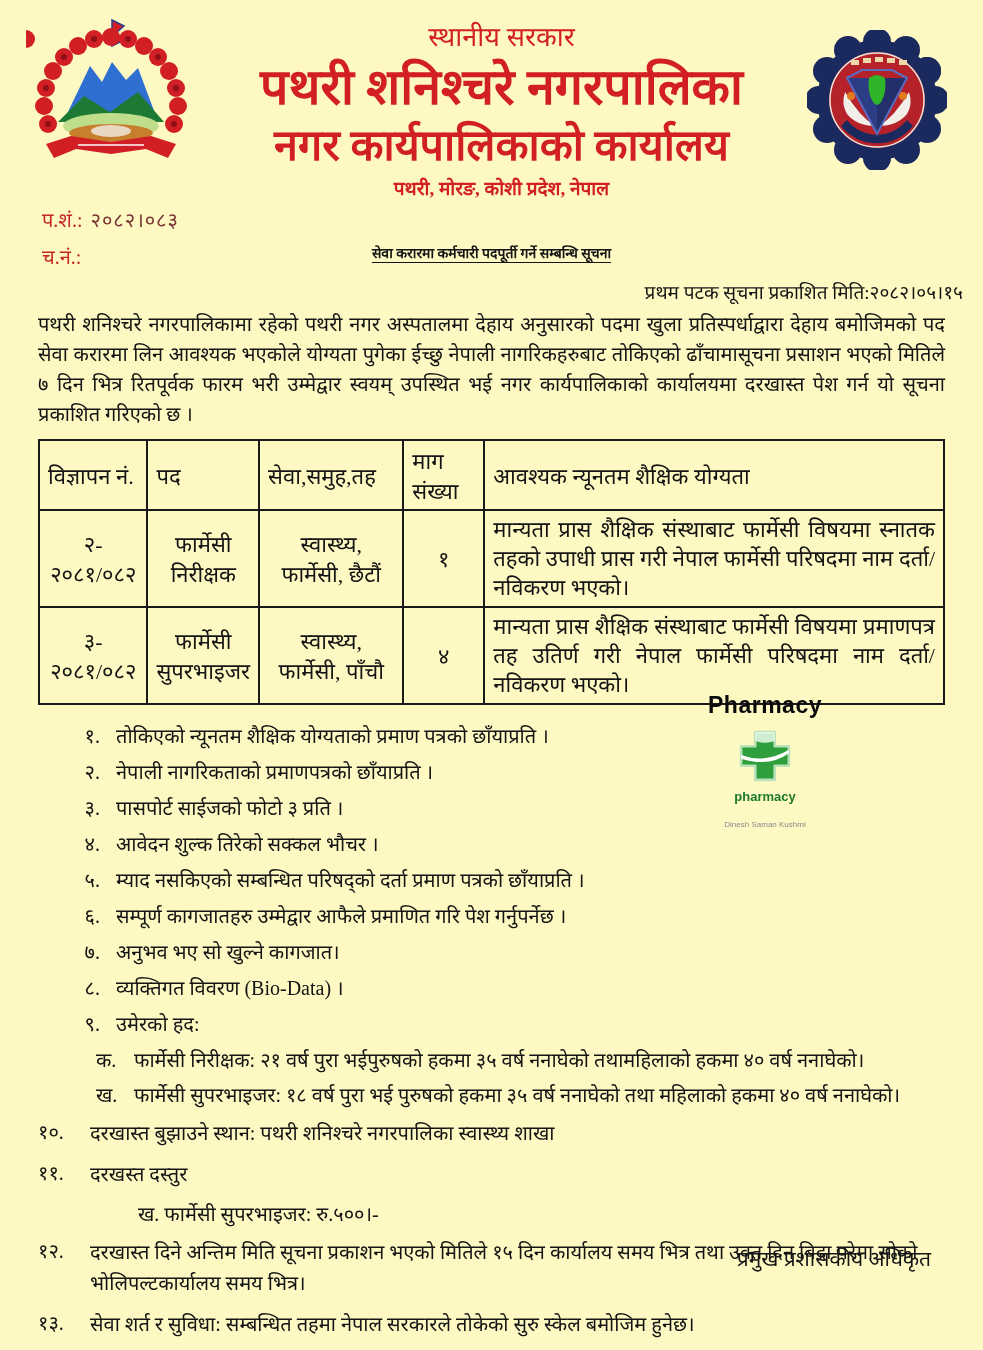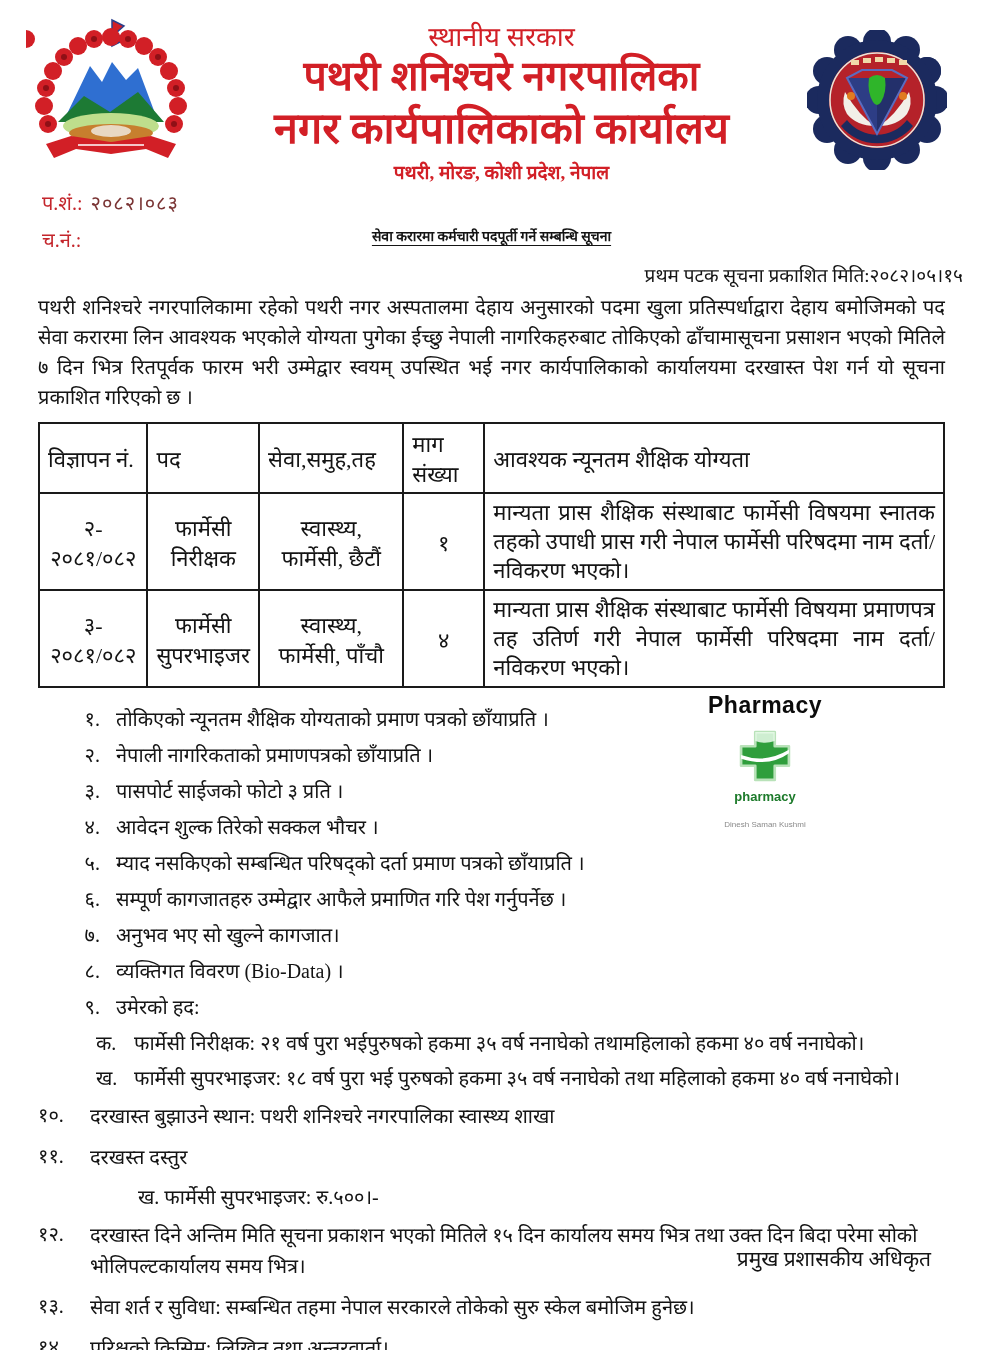--- a/index.html
+++ b/index.html
@@ -1,32 +1,32 @@
 <!DOCTYPE html>
 <html><head>
 <meta charset="utf-8">
 <style>
   html,body { margin:0; padding:0; background:#d9d9d9; }
   .page {
     position:relative;
     width:983px; height:1350px;
     margin:0 auto;
-    background:#ffffff;
+    background:#fef9c3;
     font-family:"Liberation Serif", serif;
     color:#141414;
     overflow:hidden;
     box-sizing:border-box;
   }
   
   .header { display:flex; align-items:flex-start; padding:16px 26px 0 26px; }
   .emblem-left { width:170px; flex:0 0 170px; }
   .emblem-right { width:150px; flex:0 0 150px; padding-top:14px; }
   .header-center { flex:1; text-align:center; color:#d21f26; line-height:1.15; }
   .gov-line   { font-size:27px; margin-top:6px; }
-  .muni-line  { font-size:41px; font-weight:bold; }
+  .muni-line  { font-size:50px; font-weight:bold; margin-top:6px; }
   .office-line{ font-size:43px; font-weight:bold; margin-top:4px; }
   .addr-line  { font-size:19px; font-weight:bold; margin-top:8px; }
   
   .refs { padding:6px 42px 0 42px; font-size:20px; }
   .ref-row1 { color:#c4262c; }
   .ref-row1 .ref-val { color:#7a3434; margin-left:8px; letter-spacing:1px; }
   .ref-row2 { position:relative; margin-top:10px; min-height:30px; }
   .ref-row2 .chalani { position:absolute; left:0; top:0; color:#c4262c; }
   .notice-title {
     text-align:center; font-size:14px; font-weight:bold;

